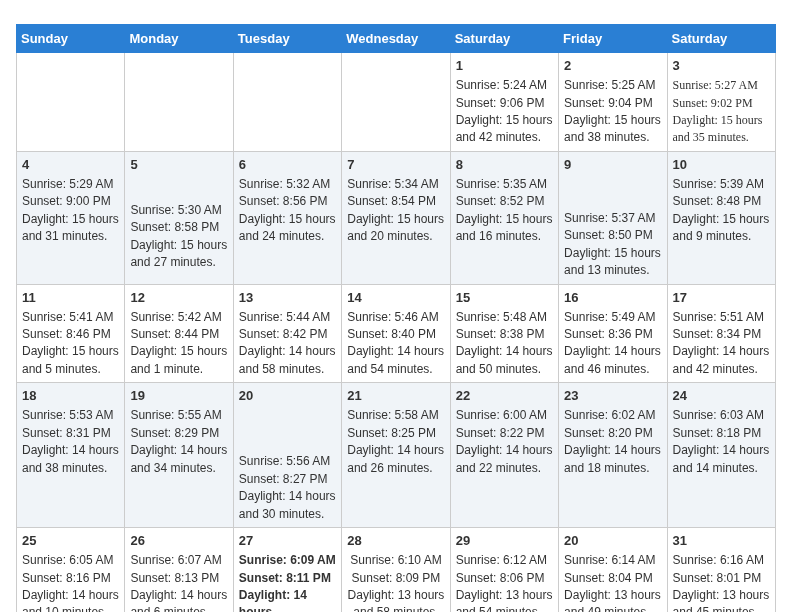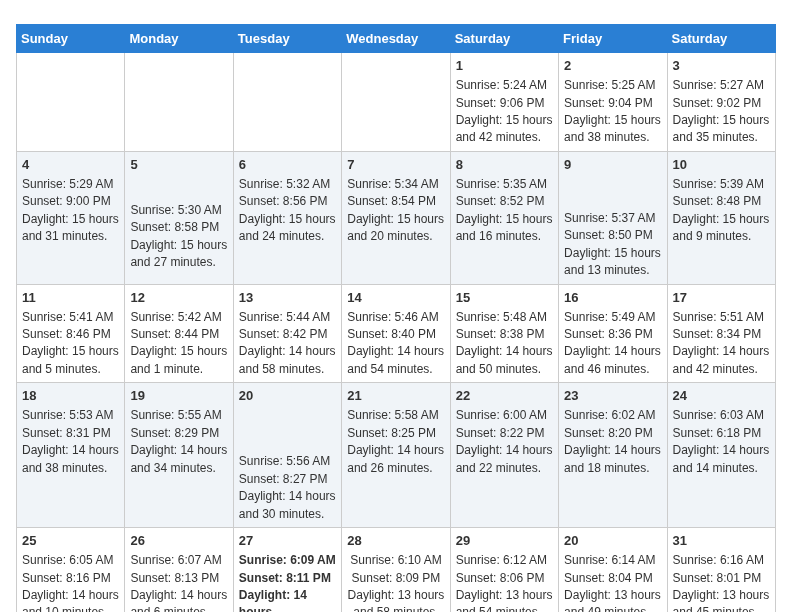--- a/index.html
+++ b/index.html
@@ -138,21 +138,21 @@
         </td>
         <td>
           <span class="day-number">2</span>
           <div class="day-info" style="white-space: pre-line;">Sunrise: 5:25 AM
 Sunset: 9:04 PM
 Daylight: 15 hours
 and 38 minutes.</div>
         </td>
         <td>
           <span class="day-number">3</span>
-          <div class="day-info" style="white-space: pre-line;">Sunrise: 5:27 AM
+          <div class="day-info" style="white-space: pre-line; font-family: Liberation Serif, serif;">Sunrise: 5:27 AM
 Sunset: 9:02 PM
 Daylight: 15 hours
 and 35 minutes.</div>
         </td>
       </tr>
       <tr>
         <td>
           <span class="day-number">4</span>
           <div class="day-info" style="white-space: pre-line;">Sunrise: 5:29 AM
 Sunset: 9:00 PM
@@ -292,21 +292,21 @@
         <td>
           <span class="day-number">23</span>
           <div class="day-info" style="white-space: pre-line;">Sunrise: 6:02 AM
 Sunset: 8:20 PM
 Daylight: 14 hours
 and 18 minutes.</div>
         </td>
         <td>
           <span class="day-number">24</span>
           <div class="day-info" style="white-space: pre-line;">Sunrise: 6:03 AM
-Sunset: 6:18 PM
+Sunset: 8:18 PM
 Daylight: 14 hours
 and 14 minutes.</div>
         </td>
       </tr>
       <tr>
         <td>
           <span class="day-number">25</span>
           <div class="day-info" style="white-space: pre-line;">Sunrise: 6:05 AM
 Sunset: 8:16 PM
 Daylight: 14 hours

